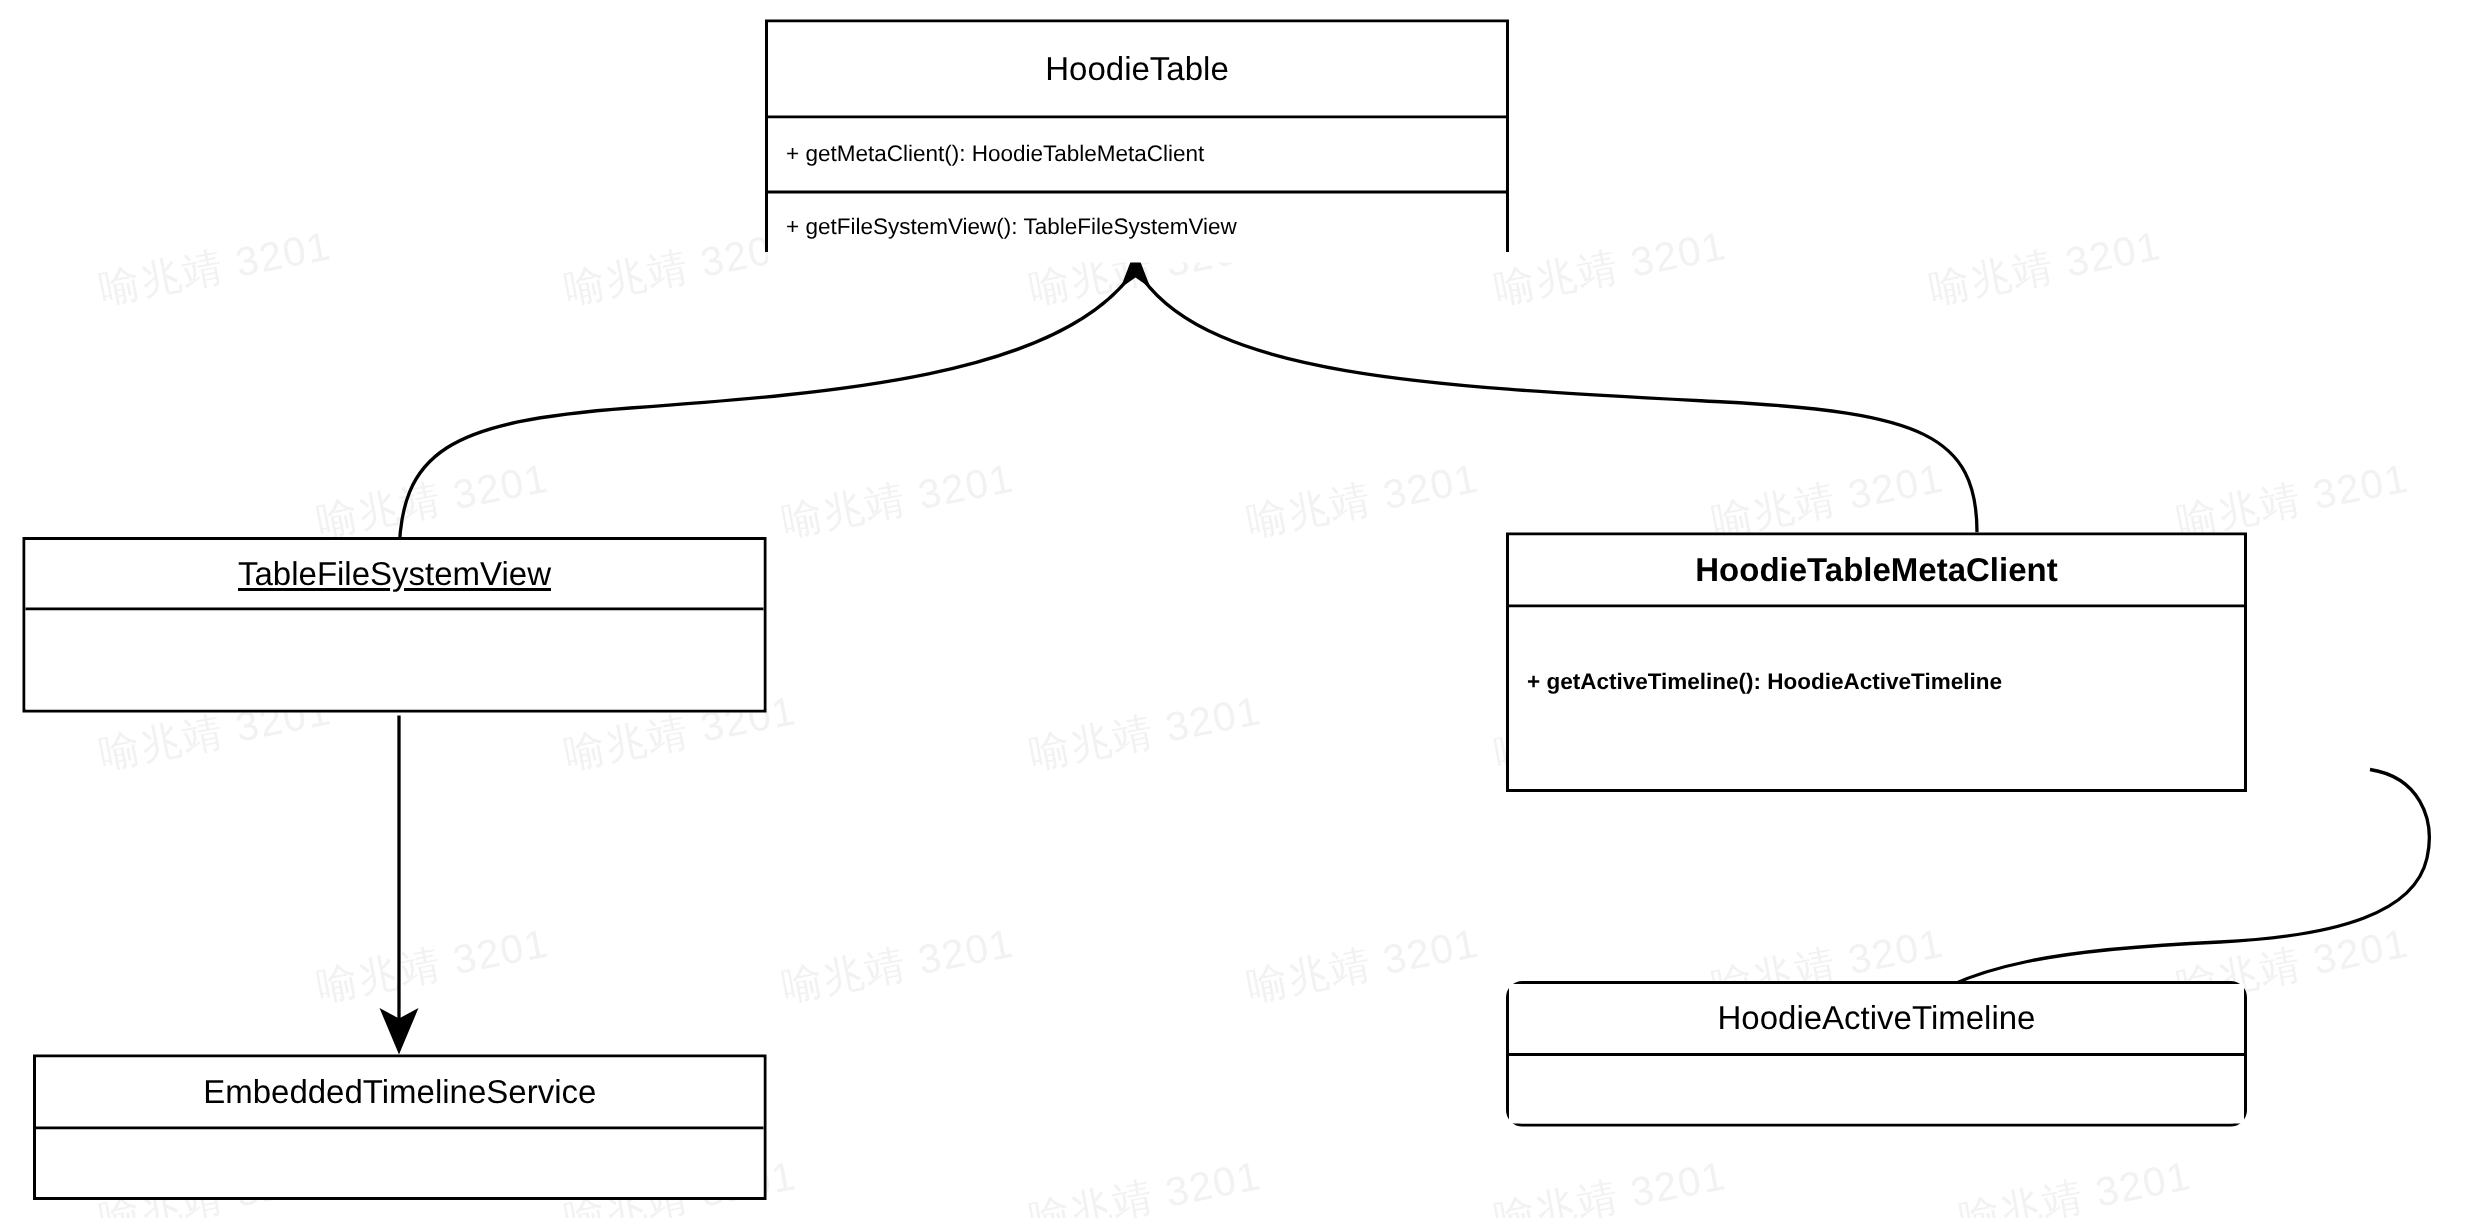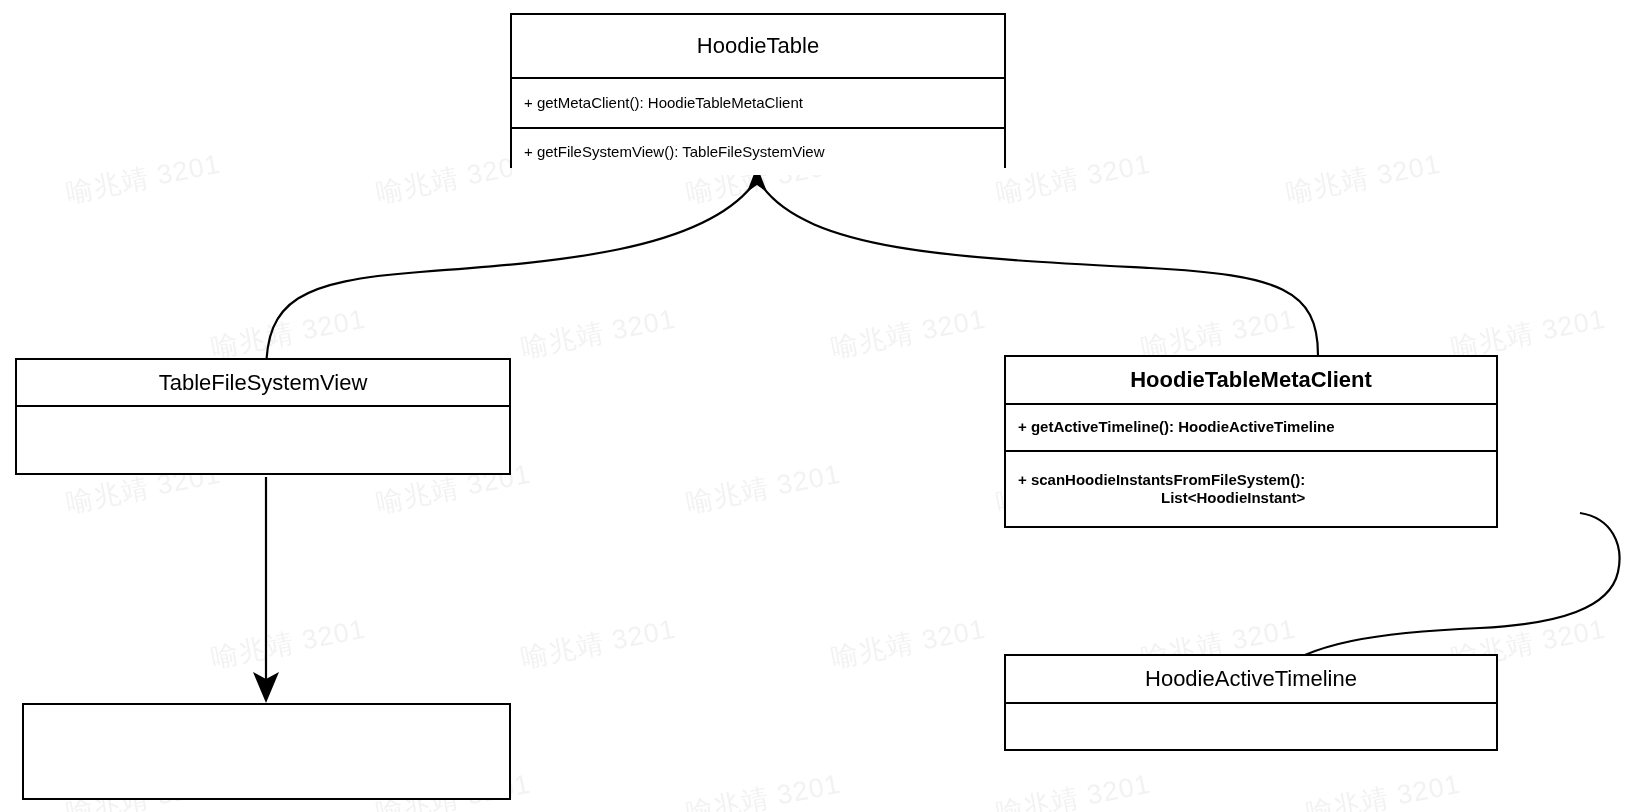--- a/index.html
+++ b/index.html
@@ -151,43 +151,40 @@
     <div class="uml-title" style="height:64px;">HoodieTable</div>
     <div class="uml-compartment" style="height:48px;">
       <span class="uml-member">+ getMetaClient(): HoodieTableMetaClient</span>
     </div>
     <div class="uml-compartment" style="height:48px;">
       <span class="uml-member">+ getFileSystemView(): TableFileSystemView</span>
     </div>
   </div>
 
   <div class="uml-class" style="left:15px; top:358px; width:496px; height:117px;">
-    <div class="uml-title" style="height:47px;">TableFileSystemView</div>
+    <div class="uml-title" style="height:47px;text-decoration:underline;">TableFileSystemView</div>
     <div class="uml-compartment compartment-empty" style="height:66px;">
       <span class="uml-member"></span>
     </div>
   </div>
 
   <div class="uml-class" style="left:1004px; top:355px; width:494px; height:173px;font-weight:bold;">
     <div class="uml-title" style="height:48px;">HoodieTableMetaClient</div>
-    <div class="uml-compartment" style="height:45px;">
+    <div class="uml-compartment" style="height:59px;align-items:flex-end;">
       <span class="uml-member">+ getActiveTimeline(): HoodieActiveTimeline</span>
-    </div>
-    <div class="uml-compartment" style="height:76px; align-items:center;">
-      <span class="uml-member">+ scanHoodieInstantsFromFileSystem():
-List&lt;HoodieInstant&gt;</span>
     </div>
   </div>
 
   <div class="uml-class" style="left:22px; top:703px; width:489px; height:97px;">
+    <div class="uml-title" style="height:48px;">EmbeddedTimelineService</div>
     <div class="uml-compartment compartment-empty" style="height:45px;">
       <span class="uml-member"></span>
     </div>
   </div>
 
-  <div class="uml-class" style="left:1004px; top:654px; width:494px; height:97px;">
+  <div class="uml-class" style="left:1004px; top:654px; width:494px; height:97px;border-radius:11px;">
     <div class="uml-title" style="height:48px;">HoodieActiveTimeline</div>
     <div class="uml-compartment compartment-empty" style="height:45px;">
       <span class="uml-member"></span>
     </div>
   </div>
 
 </div>
 
 </body></html>

